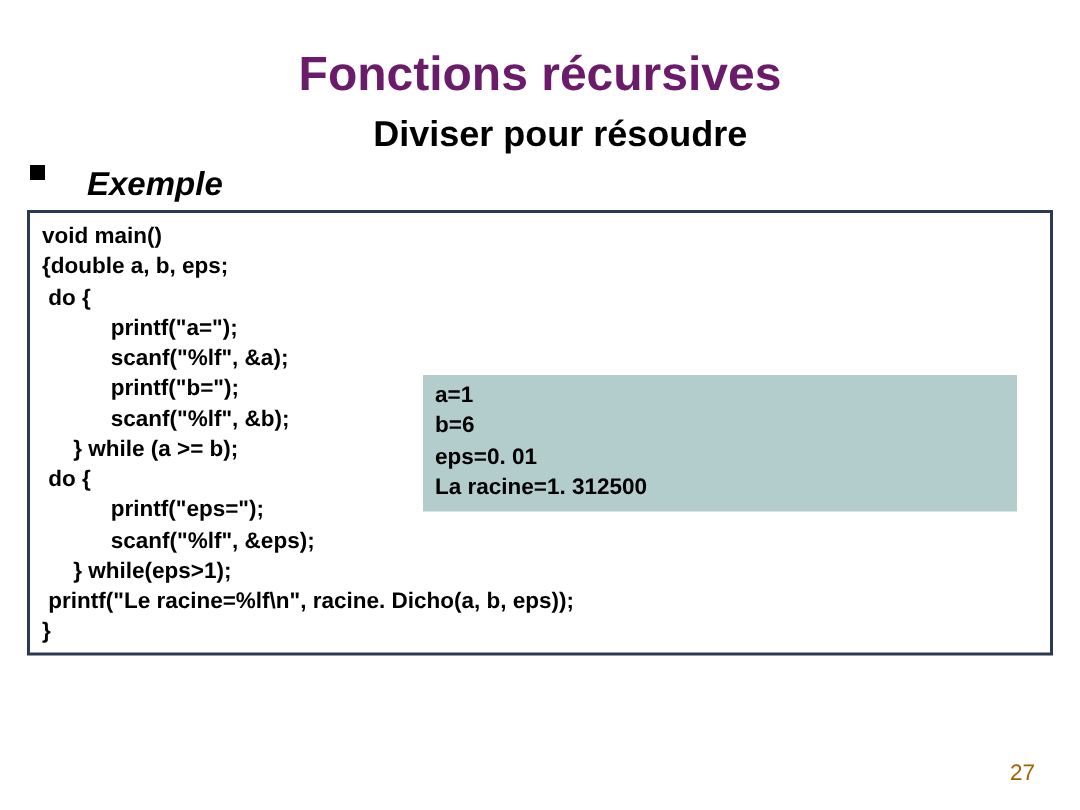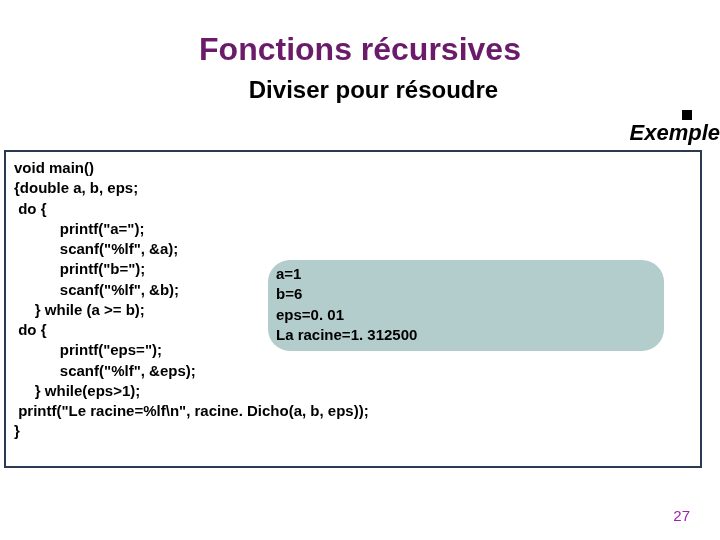--- a/index.html
+++ b/index.html
@@ -23,76 +23,74 @@
   .subtitle {
     color: #000;
     font-size: 24px;
     font-weight: bold;
     text-align: center;
     margin-top: 8px;
     padding-left: 27px;
   }
   .exemple-row {
     display: flex;
-    align-items: flex-end;
+    align-items: flex-start;
     margin-left: 20px;
     margin-top: 6px;
-    flex-direction: column;
   }
   .bullet {
     width: 10px;
     height: 10px;
     background: #000;
     margin-right: 28px;
   }
   .exemple-text {
     font-style: italic;
     font-weight: bold;
     font-size: 22px;
     color: #000;
   }
   .code-box {
     border: 2px solid #2a3a52;
-    margin: 4px 18px 0 4px;
-    padding: 6px 8px 24px 8px;
+    margin: 4px 18px 0 18px;
+    padding: 6px 8px 3px 8px;
     position: relative;
     font-family: Arial, Helvetica, sans-serif;
   }
   .code-box pre {
     margin: 0;
     font-family: Arial, Helvetica, sans-serif;
     font-size: 15px;
     font-weight: bold;
     line-height: 1.35;
     white-space: pre;
   }
   .output-box {
     position: absolute;
     left: 262px;
     top: 108px;
     width: 396px;
     background: #b3cccc;
     padding: 4px 8px 6px 8px;
     box-sizing: border-box;
-    border-radius: 22px;
   }
   .output-box pre {
     margin: 0;
     font-family: Arial, Helvetica, sans-serif;
     font-size: 15px;
     font-weight: bold;
     line-height: 1.35;
     white-space: pre;
   }
   .page-num {
     position: absolute;
     right: 30px;
     bottom: 16px;
     font-size: 15px;
-    color: #a21caf;
+    color: #a16207;
   }
 </style>
 </head>
 <body>
 
 <div class="title">Fonctions récursives</div>
 <div class="subtitle">Diviser pour résoudre</div>
 
 <div class="exemple-row">
   <div class="bullet"></div>

